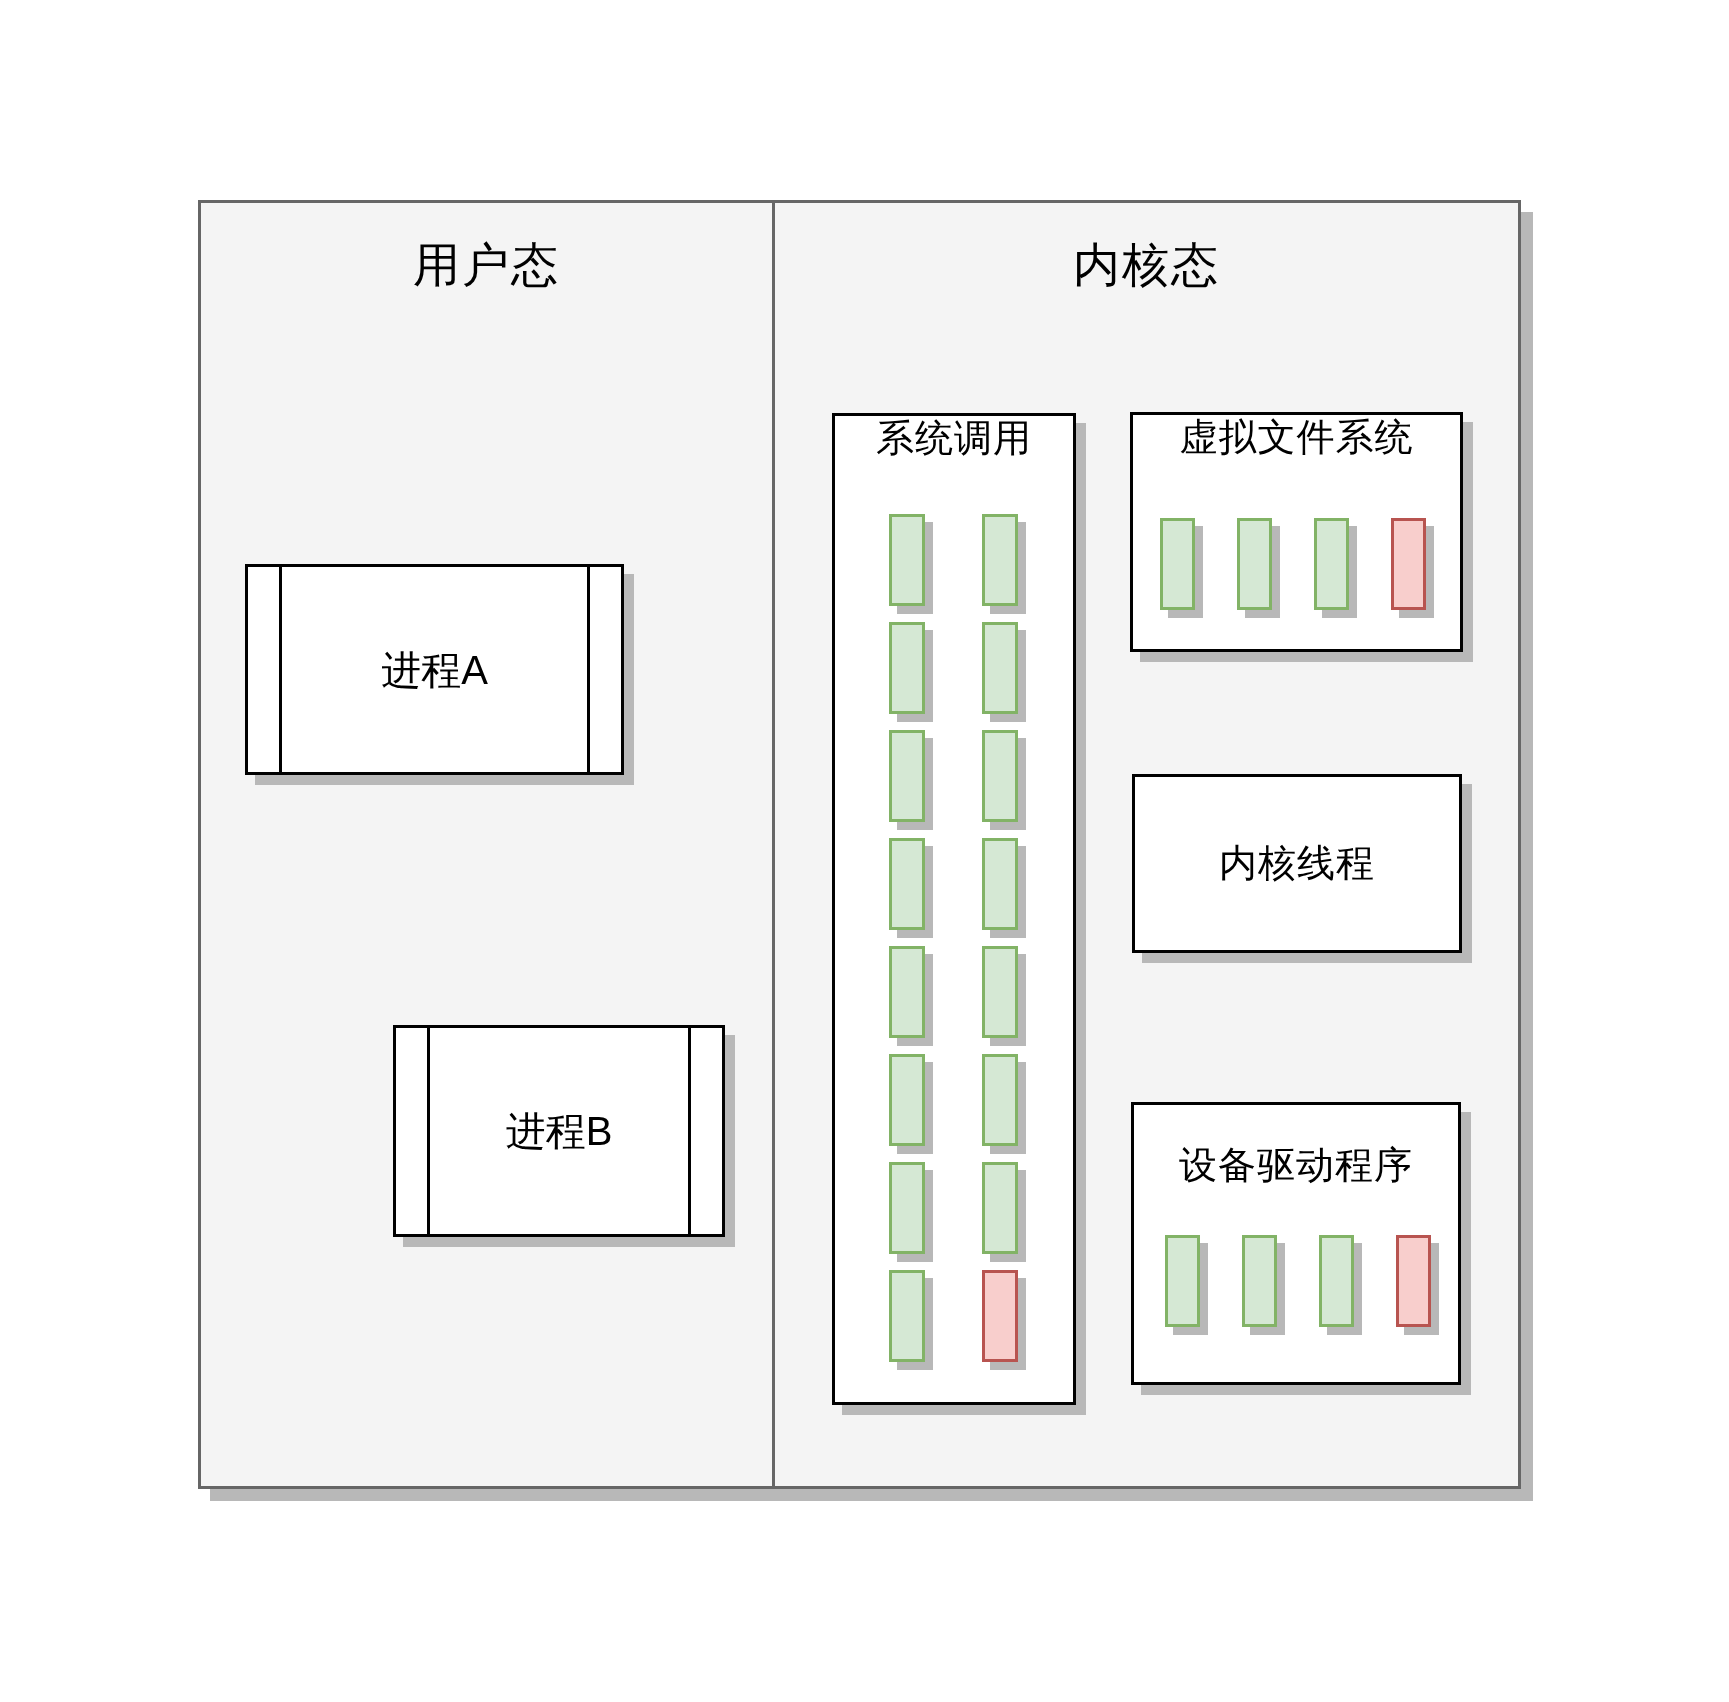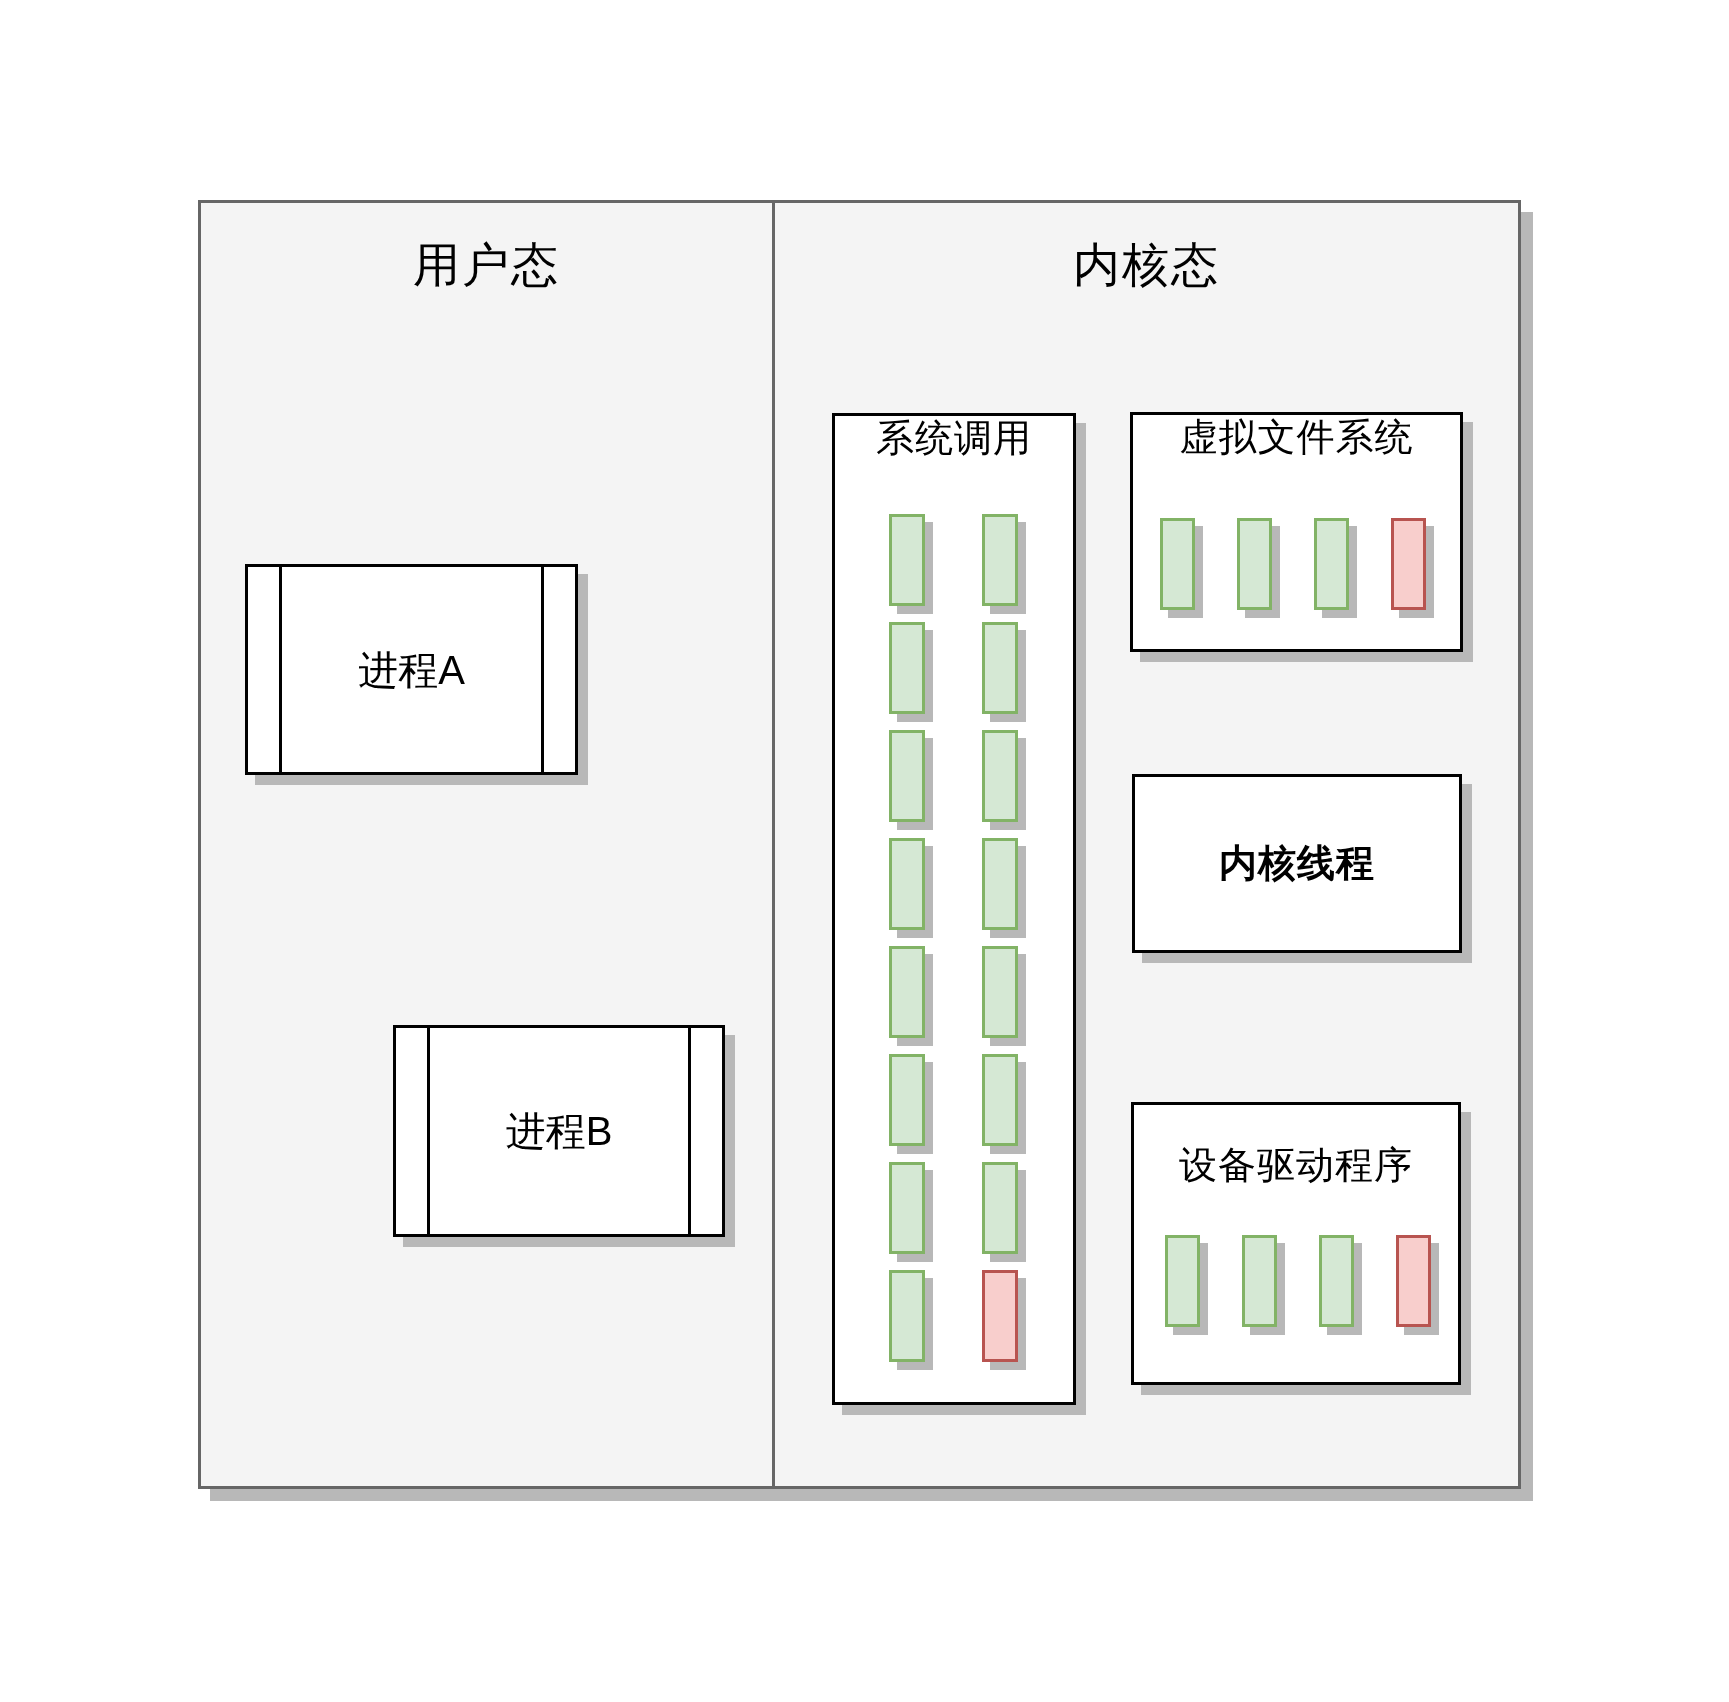--- a/index.html
+++ b/index.html
@@ -43,21 +43,21 @@
   }
 
   
   .process-box {
     position: absolute;
     background: var(--box-fill);
     border: 3px solid var(--box-border);
     box-shadow: 10px 10px 0 0 var(--shadow);
     display: flex; align-items: center; justify-content: center;
   }
-  .process-a { left: 44px;  top: 361px; width: 333px; height: 211px; }
+  .process-a { left: 44px;  top: 361px; width: 379px; height: 211px; }
   .process-b { left: 192px; top: 822px; width: 332px; height: 212px; }
   .inset-bar {
     position: absolute; top: 0; bottom: 0; width: 3px;
     background: var(--box-border);
   }
   .inset-bar.left  { left: 31px; }
   .inset-bar.right { right: 31px; }
   .process-label { font-size: 40px; line-height: 1; }
 
   
@@ -70,21 +70,21 @@
   .kbox-title {
     text-align: center;
     font-size: 38px; line-height: 1.2;
     letter-spacing: 1px;
   }
   .syscall-box { left: 57px;  top: 210px; width: 244px; height: 992px; }
   .syscall-box .kbox-title { }
   .vfs-box     { left: 355px; top: 209px; width: 333px; height: 240px; }
   .vfs-box .kbox-title { }
   .kthread-box { left: 357px; top: 571px; width: 330px; height: 179px;
-                 display: flex; align-items: center; justify-content: center; font-weight: bold; }
+                 display: flex; align-items: center; justify-content: center; }
   .driver-box  { left: 356px; top: 899px; width: 330px; height: 283px; }
   .driver-box .kbox-title { padding-top: 38px; }
 
   
   .slot {
     width: 36px; height: 92px;
     border: 3px solid var(--slot-green-border);
     background: var(--slot-green-fill);
     box-shadow: 8px 8px 0 0 var(--shadow);
     flex: 0 0 auto;

